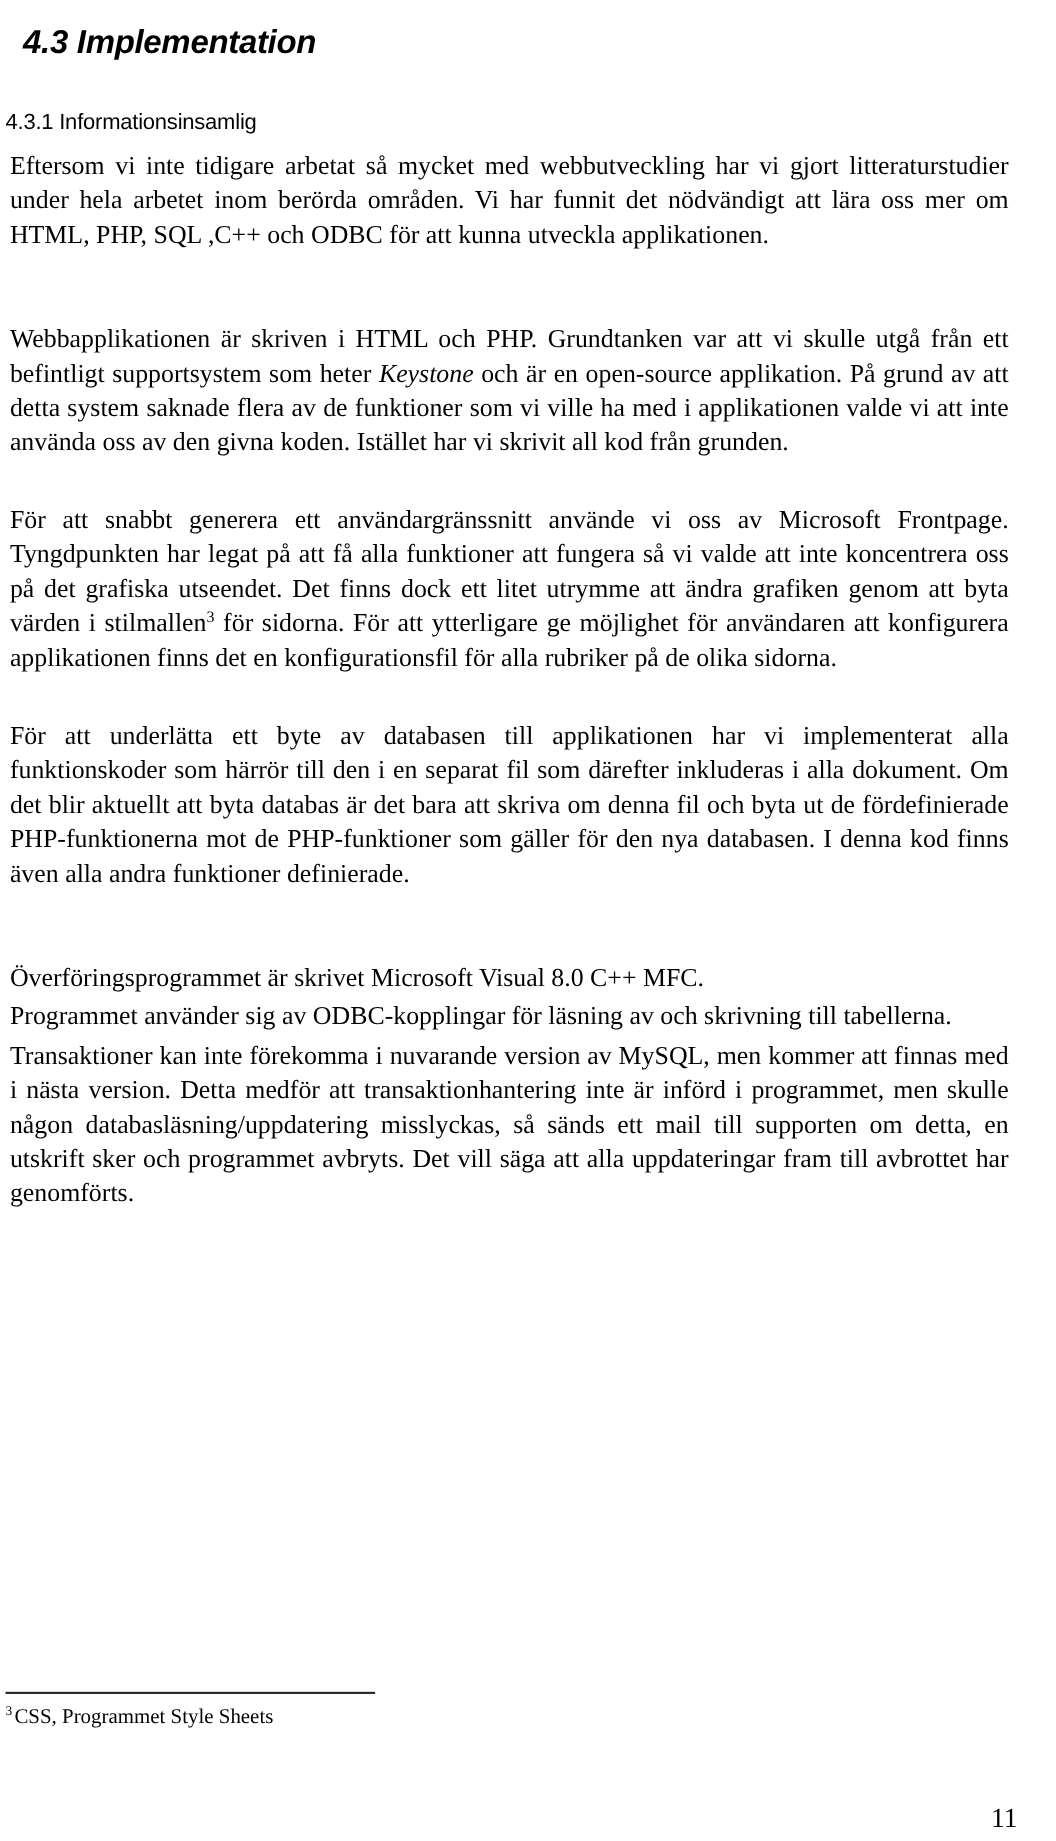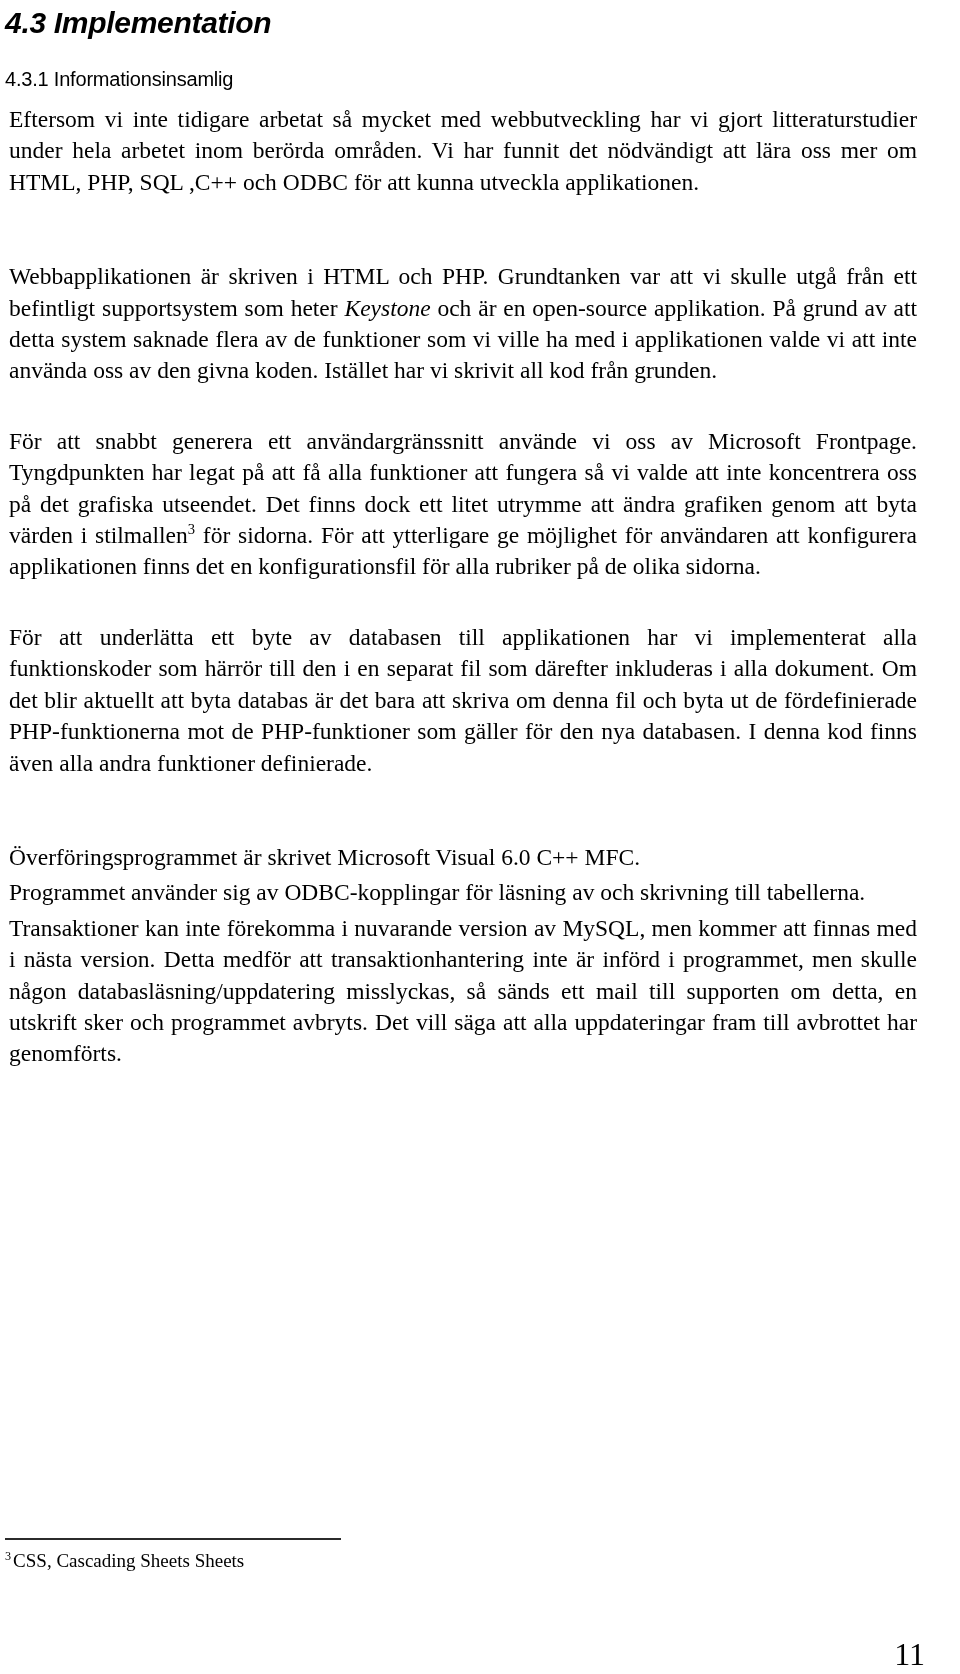--- a/index.html
+++ b/index.html
@@ -35,21 +35,21 @@
   }
 
   
   h1.sec-title {
     font-family: "Liberation Sans", "DejaVu Sans", sans-serif;
     font-weight: bold;
     font-style: italic;
     font-size: 30px;
     line-height: 34px;
     letter-spacing: -0.3px;
-    margin: 0;
+    margin: 16px;
     padding: 6px 0 0 0;
   }
 
   h2.sub-title {
     font-family: "Liberation Sans", "DejaVu Sans", sans-serif;
     font-weight: normal;
     font-style: normal;
     font-size: 20px;
     line-height: 27px;
     letter-spacing: -0.2px;
@@ -111,21 +111,21 @@
     line-height: 0;
     margin-right: 2px;
   }
 
   
   .page-number {
     position: absolute;
     right: 35px;
     bottom: 6px;
     font-family: "Liberation Serif", "DejaVu Serif", serif;
-    font-size: 32px;
+    font-size: 25px;
     line-height: 28px;
     margin-left: 31px;
   }
 </style>
 </head>
 <body>
 
 <div class="page">
 
   <div class="content">
@@ -154,31 +154,31 @@
 
     <div class="para-gap"></div>
 
     <p class="body">För att underlätta ett byte av databasen till applikationen har vi implementerat alla funktionskoder som härrör till den i en separat fil som därefter inkluderas i alla dokument. Om det blir aktuellt att byta databas är det bara att skriva om denna fil och byta ut de fördefinierade PHP-funktionerna mot de PHP-funktioner som gäller för den nya databasen. I denna kod finns även alla andra funktioner definierade.</p>
 
     <div class="para-gap-big"></div>
 
 
     <div class="h-gap-2"></div>
 
-    <p class="body">Överföringsprogrammet är skrivet Microsoft Visual 6.0 C++ MFC.</p>
+    <p class="body">Överföringsprogrammet är skrivet Microsoft Visual 8.0 C++ MFC.</p>
 
     <p class="body">Programmet använder sig av ODBC-kopplingar för läsning av och skrivning till tabellerna.</p>
 
     <p class="body">Transaktioner kan inte förekomma i nuvarande version av MySQL,  men kommer att finnas med i nästa version. Detta medför att transaktionhantering inte är införd i programmet, men skulle någon databasläsning/uppdatering misslyckas, så sänds ett mail till supporten om detta, en utskrift sker och programmet avbryts. Det vill säga att alla uppdateringar fram till avbrottet har genomförts.</p>
 
     <div class="para-gap"></div>
 
 
   </div>
 
   <div class="footnote-zone">
     <div class="footnote-rule"></div>
-    <p class="footnote-text"><sup>3</sup><span>CSS, Cascading Sheets Sheets</span></p>
+    <p class="footnote-text"><sup>3</sup><span>CSS, Programmet Style Sheets</span></p>
   </div>
 
   <div class="page-number">11</div>
 
 </div>
 
 </body></html>

